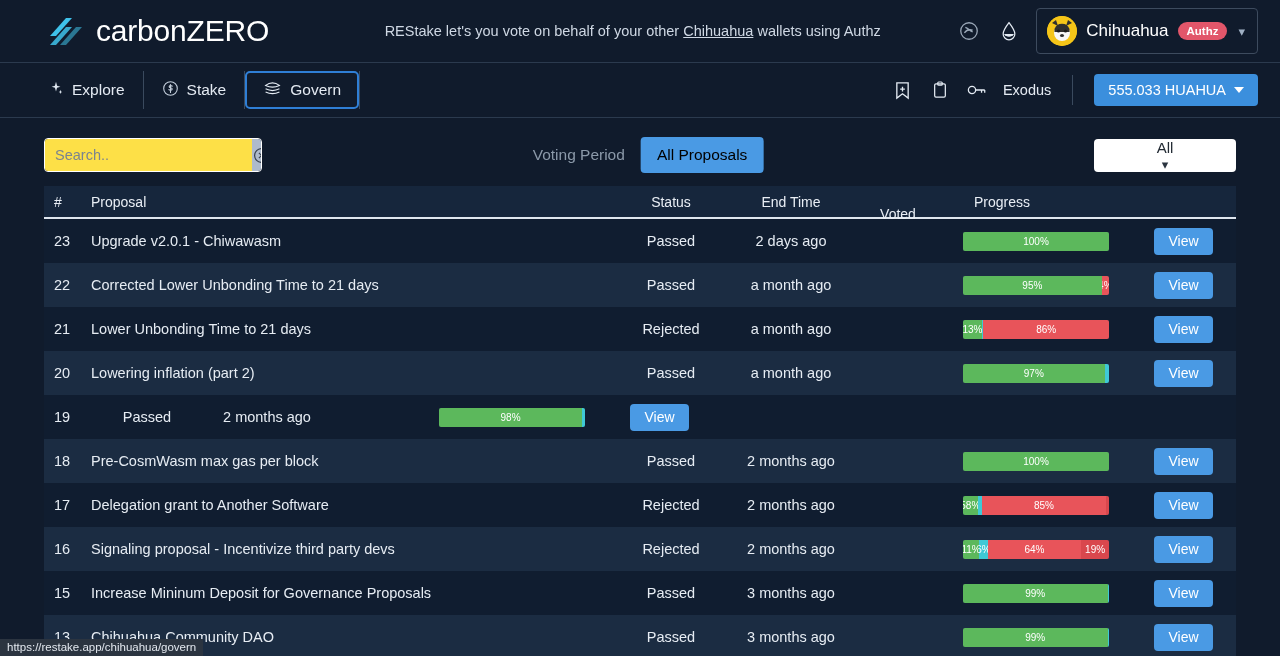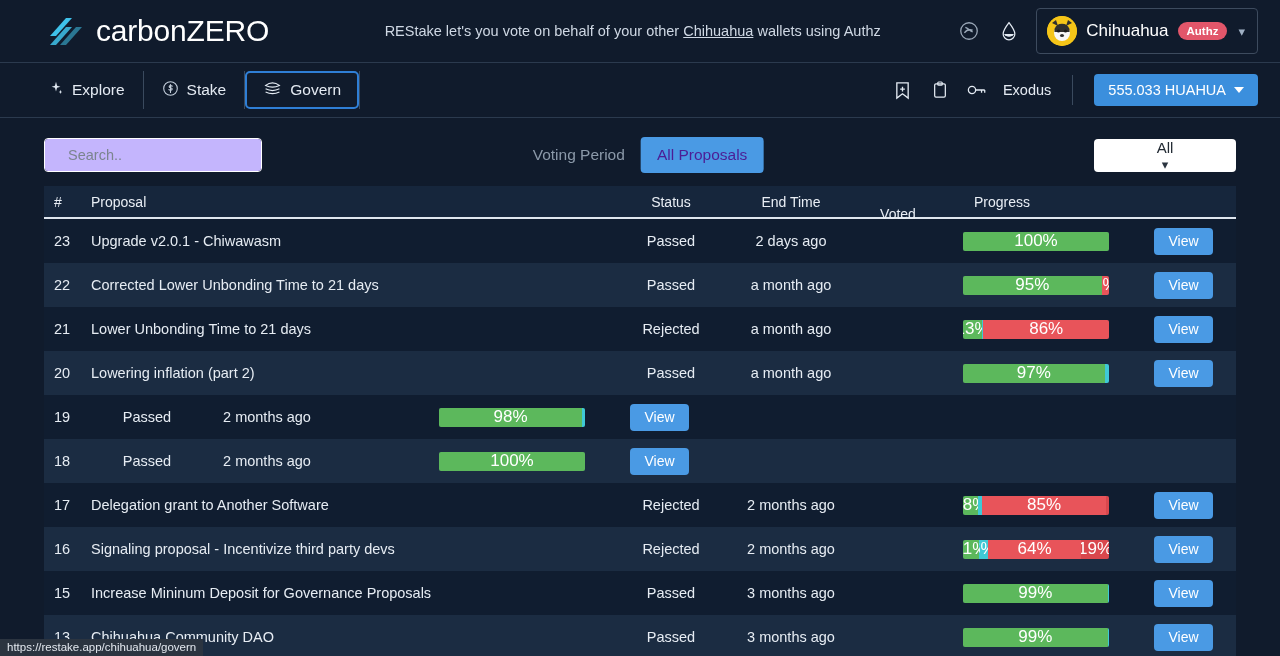--- a/index.html
+++ b/index.html
@@ -96,39 +96,39 @@
     padding: 20px 44px 14px;
     position: relative;
   }
   .search-wrap {
     display: flex; width: 218px; height: 34px;
     border-radius: 4px; overflow: hidden;
     border: 1px solid #ffffff;
   }
   .search-input {
     flex: 1; border: none; outline: none;
-    background: #c4b5fd; color: #5a6470;
-    font-size: 14.5px; padding: 0 23px;
+    background: #fde047; color: #5a6470;
+    font-size: 14.5px; padding: 0 10px;
     font-family: "Liberation Sans", sans-serif;
   }
   .search-input::placeholder { color: #7b848f; }
   .search-clear {
     width: 40px; background: #aebacb;
     display: flex; align-items: center; justify-content: center;
     color: #39424e;
   }
   .toggle-group {
     position: absolute; left: 50%; transform: translateX(-50%);
     display: flex; align-items: center; gap: 0;
   }
   .toggle-btn {
     font-size: 15.5px; padding: 9px 16px; border-radius: 4px;
     color: #8b99a9; background: transparent;
   }
-  .toggle-btn.active { background: #4a9ae4; color: #4c1d95; }
+  .toggle-btn.active { background: #4a9ae4; color: #000000; }
   .select-wrap {
     margin-left: auto; width: 142px; height: 33px;
     background: #fff; border-radius: 4px;
     display: flex; align-items: center; justify-content: space-between;
     padding: 0 12px; color: #222a33; font-size: 15px; flex-direction: column;
   }
   .select-wrap .chev-dark { color: #2b3440; font-size: 13px; }
 
   
   .table { padding: 0 44px; }
@@ -162,21 +162,21 @@
   }
 
   
   .progress {
     width: 146px; height: 19px;
     display: flex; overflow: hidden;
     border-radius: 2px; background: #2a3b52;
   }
   .seg {
     display: flex; align-items: center; justify-content: center;
-    font-size: 17px; color: #ffffff;
+    font-size: 10px; color: #ffffff;
     overflow: hidden; white-space: nowrap;
     min-width: 0;
   }
   .seg.yes     { background: #5cb85c; }
   .seg.no      { background: #e8545a; }
   .seg.abstain { background: #3fc9d6; }
   .seg.veto    { background: #d9474d; }
 
   
   .statusbar {
@@ -408,20 +408,21 @@
             <div class="seg yes" style="width: 98%;">98%</div>
             <div class="seg abstain" style="width: 2%;"></div>
           </div>
         </div>
         <div class="c-view">
           <div class="view-btn">View</div>
         </div>
       </div>
       <div class="row even">
         <div class="c-num">18</div>
+        <div class="c-prop">Pre-CosmWasm max gas per block</div>
         <div class="c-status">Passed</div>
         <div class="c-end">2 months ago</div>
         <div class="c-voted"></div>
         <div class="c-prog">
           <div class="progress">
             <div class="seg yes" style="width: 100%;">100%</div>
           </div>
         </div>
         <div class="c-view">
           <div class="view-btn">View</div>

